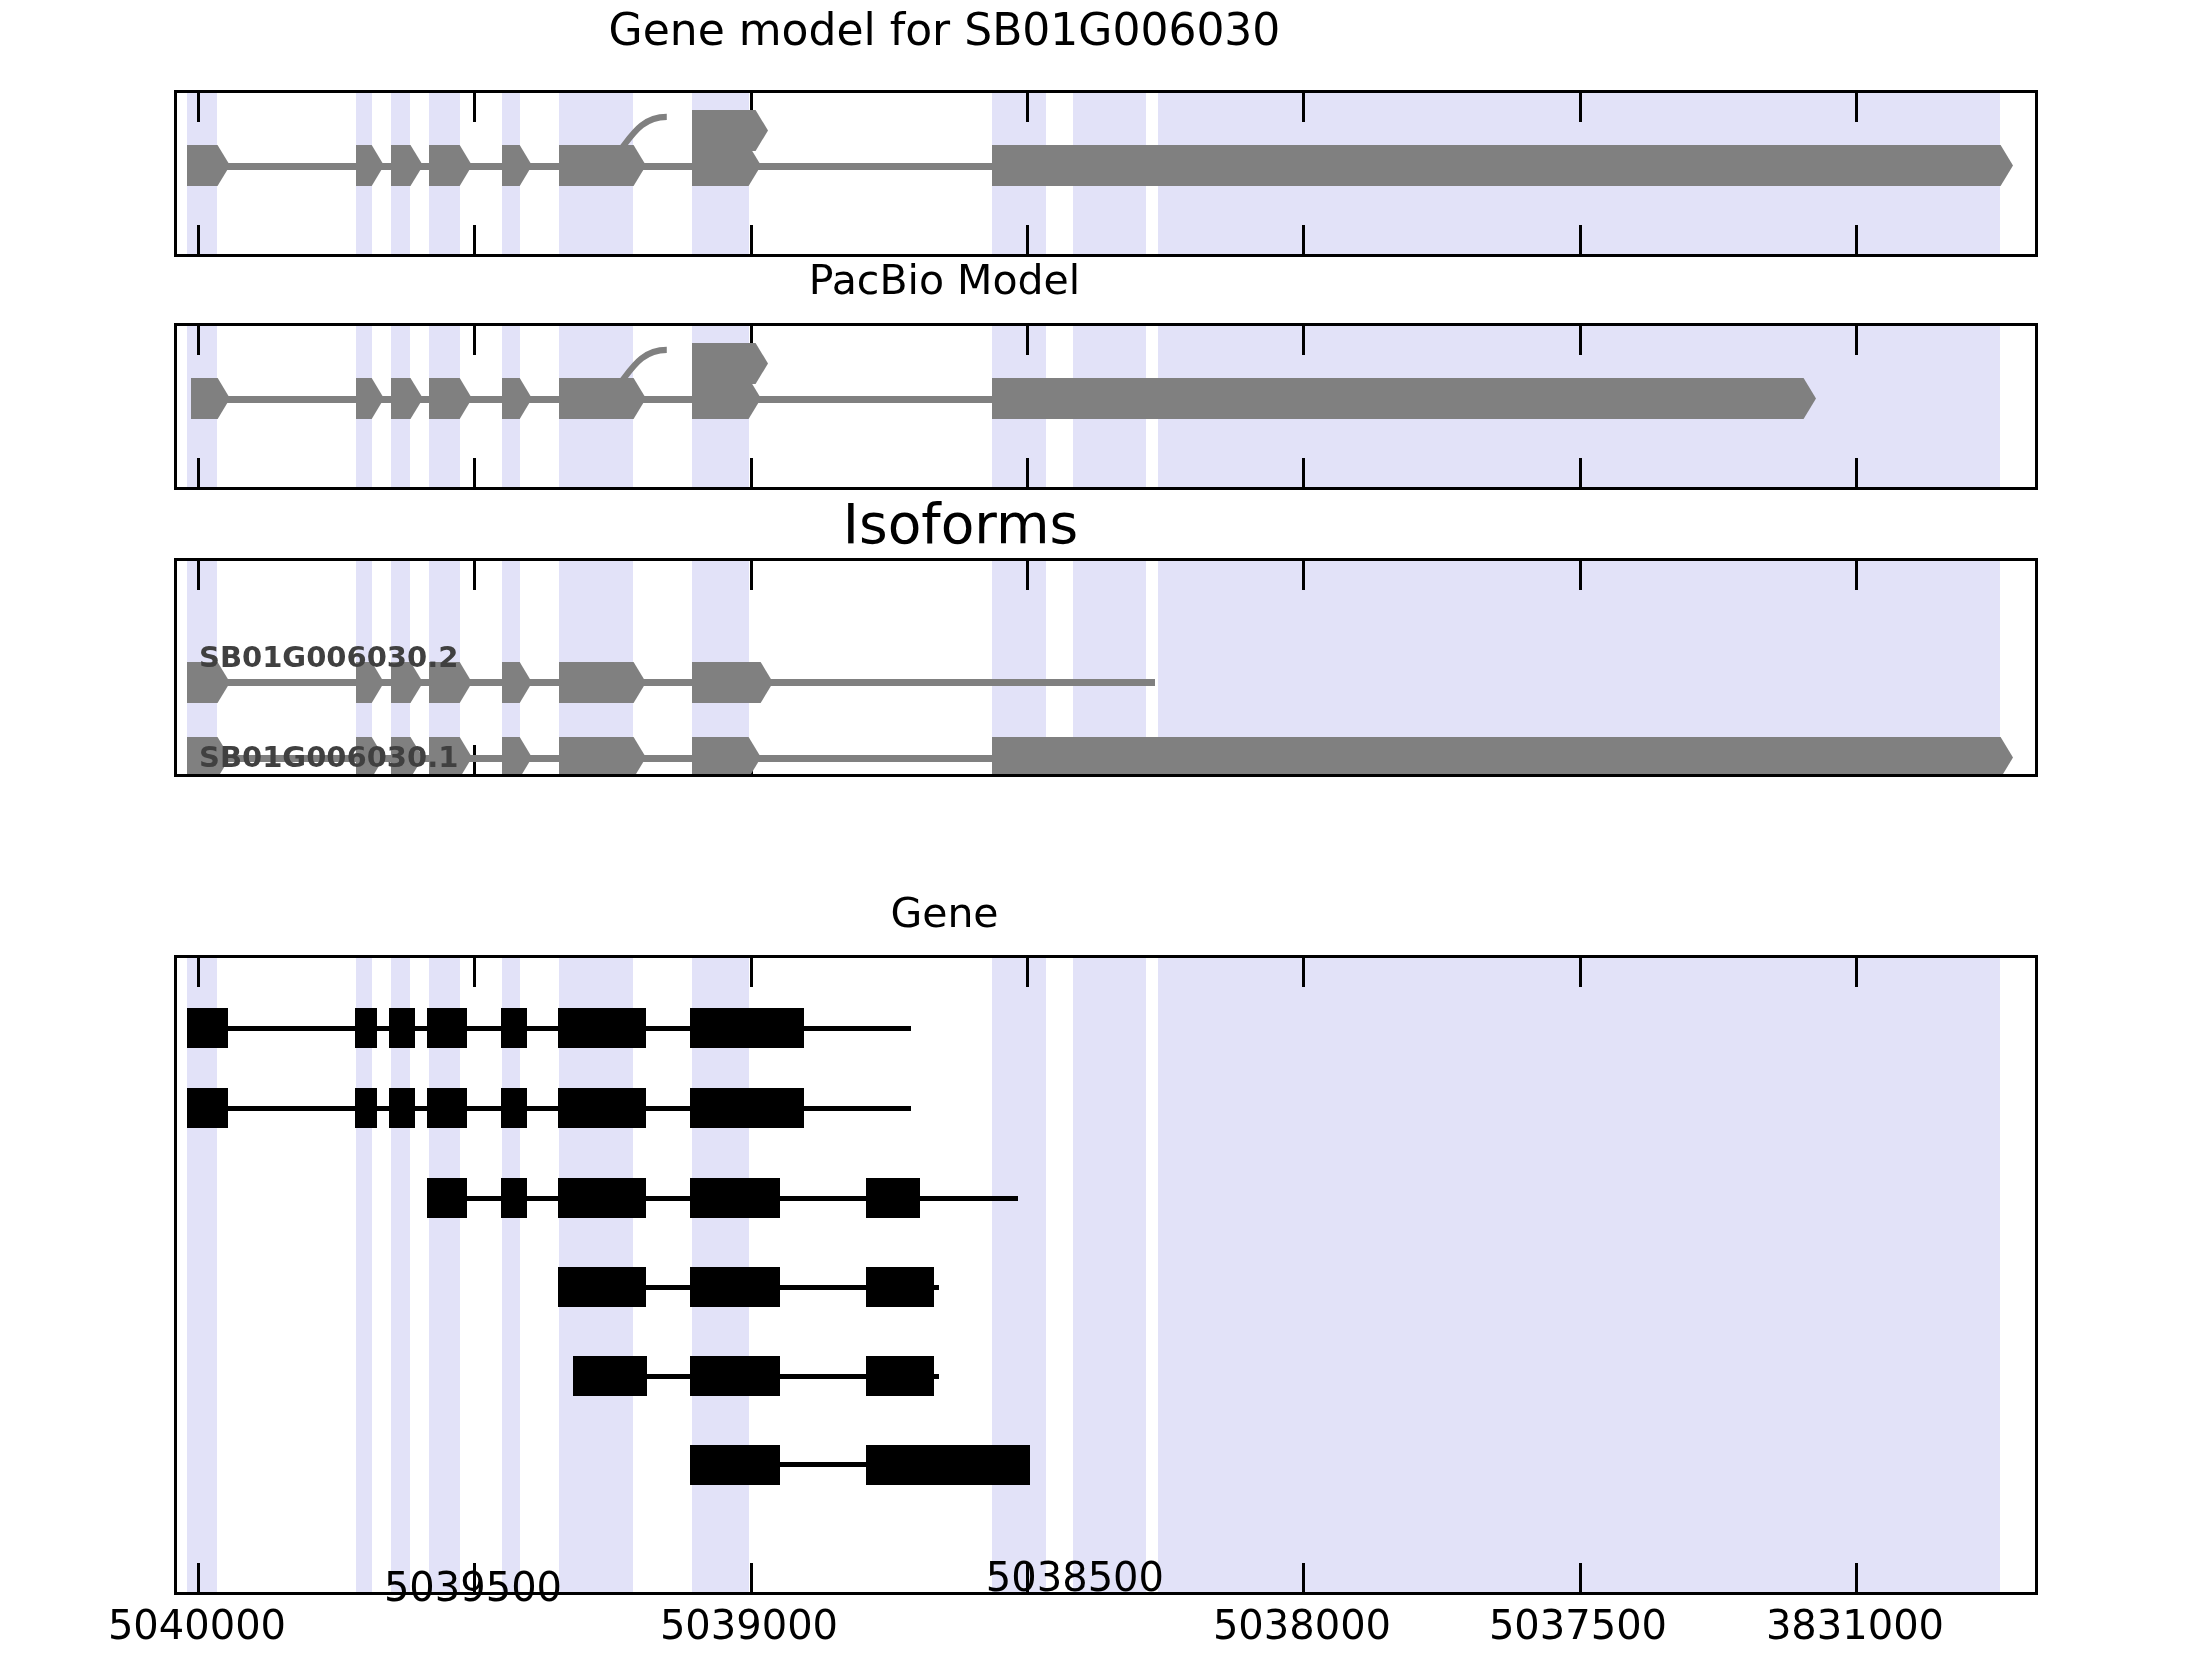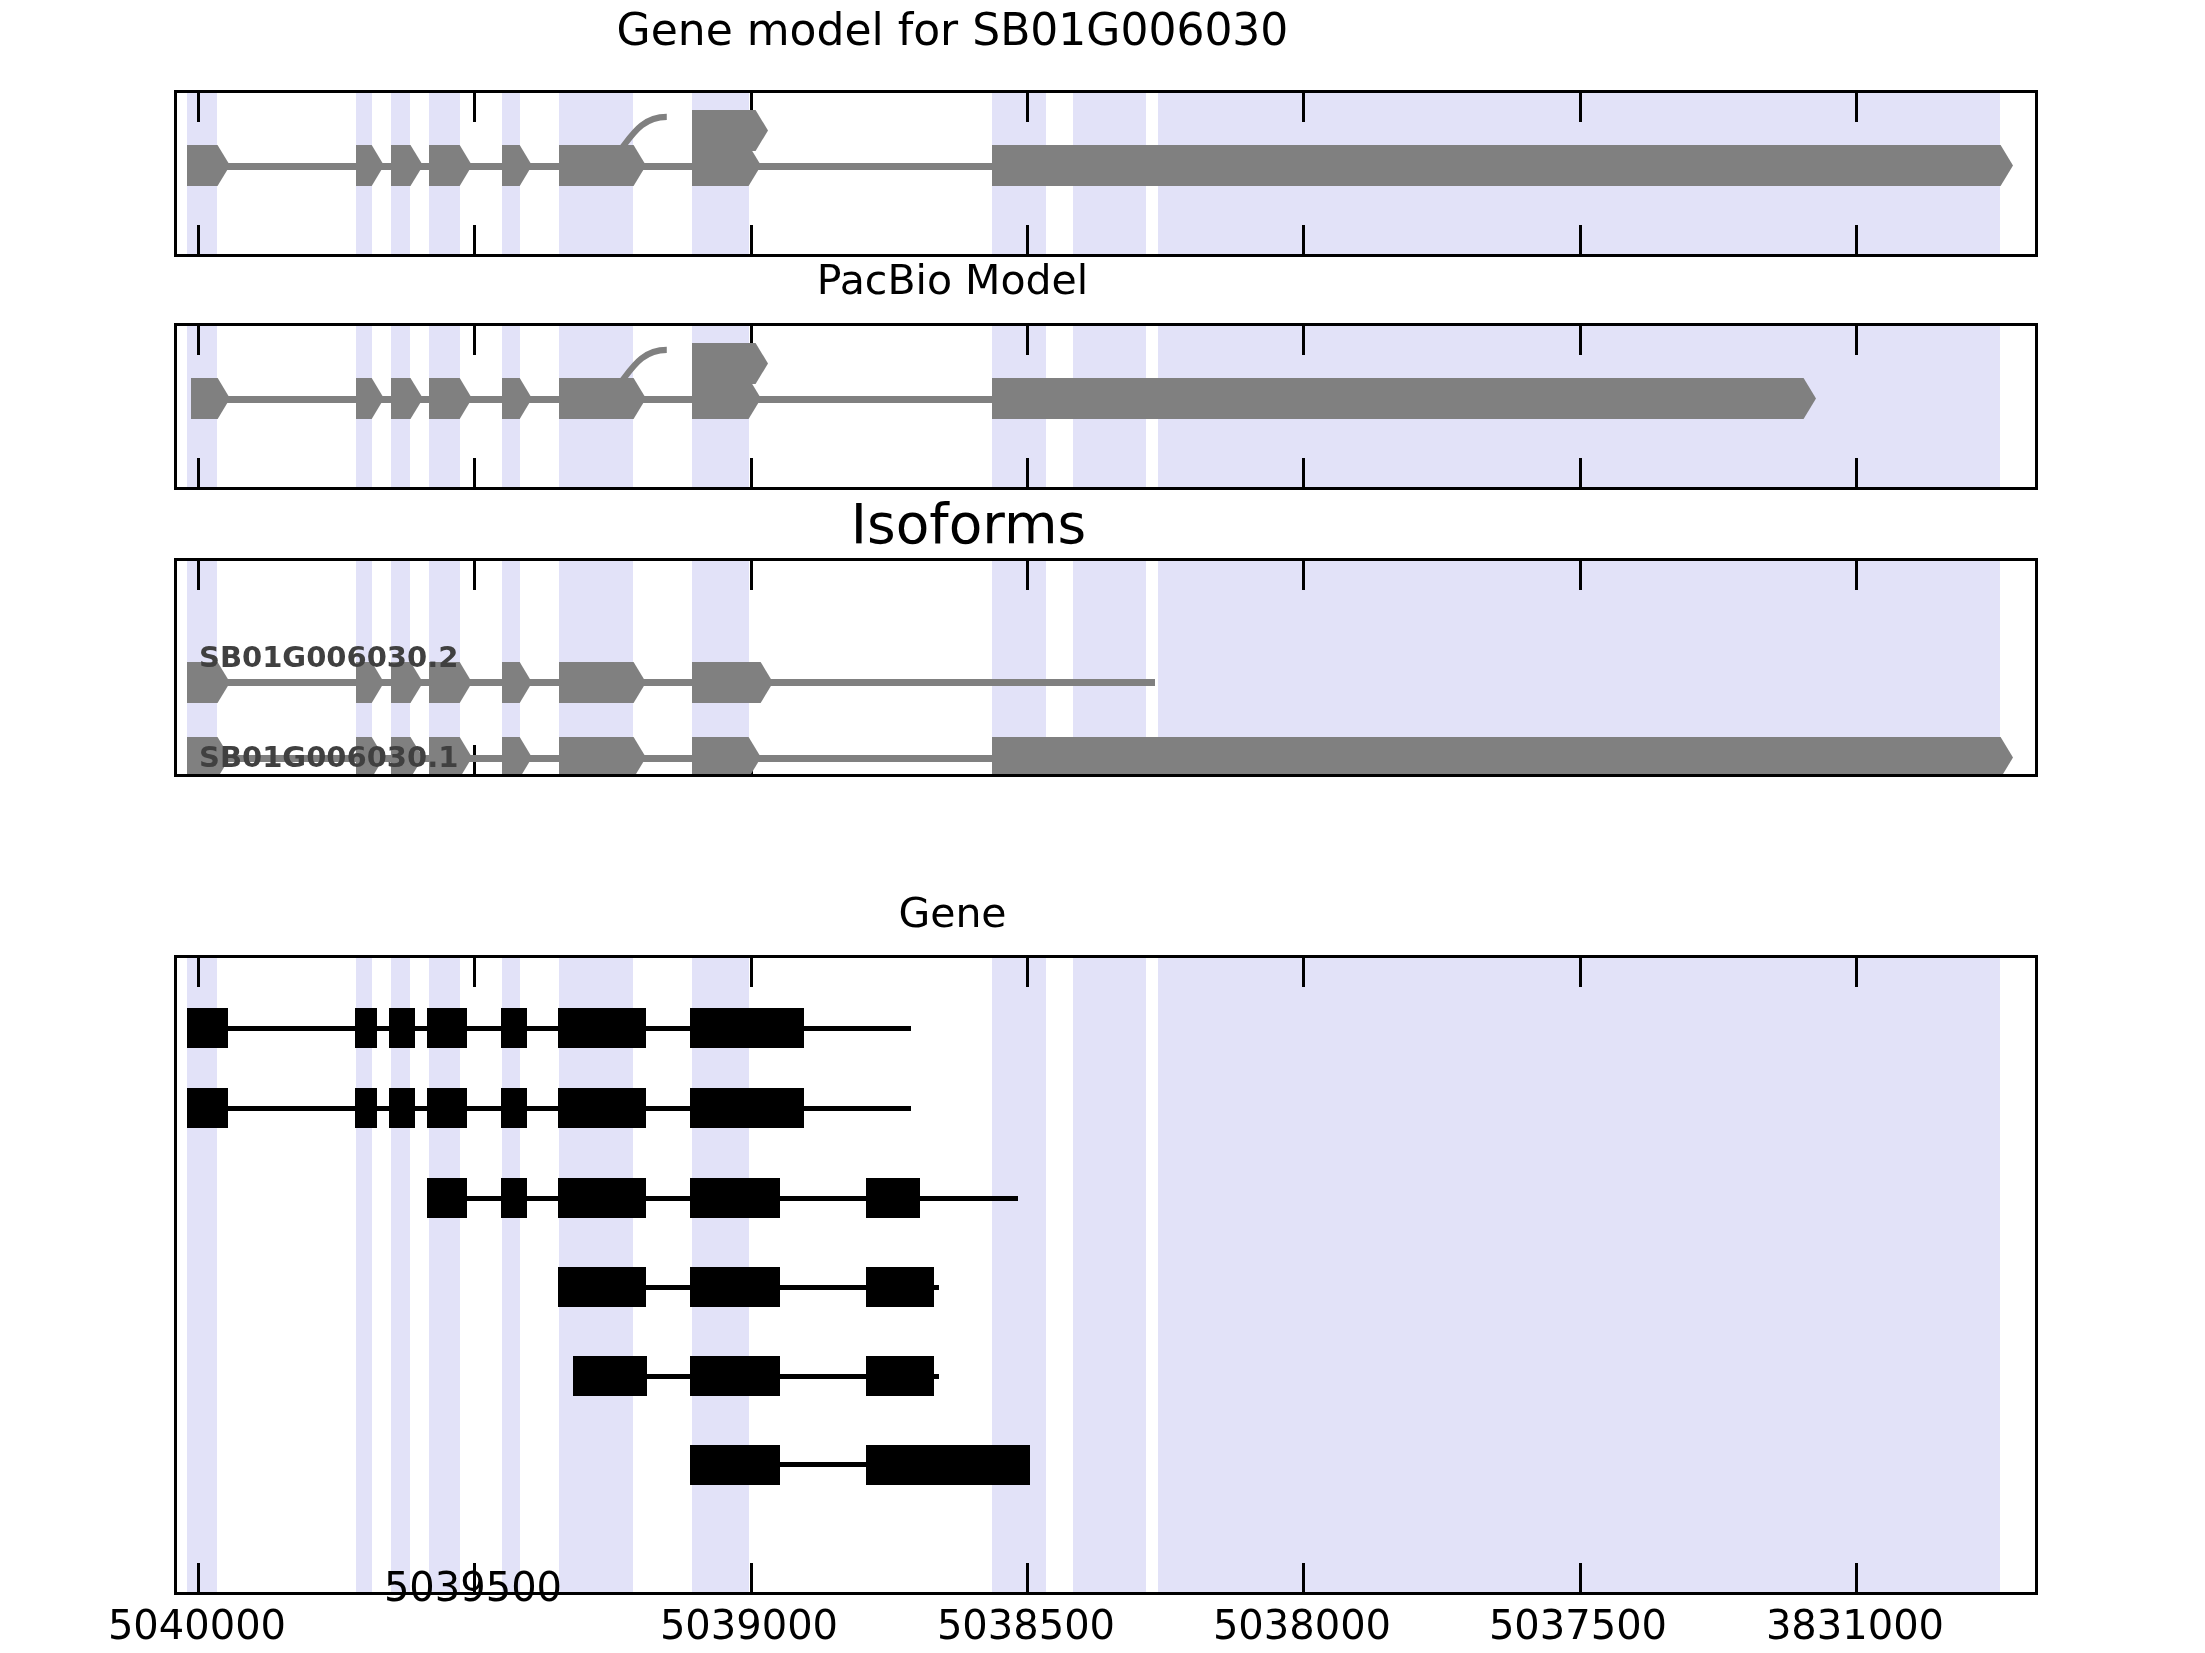--- a/index.html
+++ b/index.html
@@ -1,19 +1,19 @@
 <!DOCTYPE html>
 <html style="font-size:11px"><head>
 <meta charset="utf-8">
 <style>
   html,body{margin:0;padding:0;background:#ffffff;}
   body{width:2205px;height:1654px;font-family:"DejaVu Sans",sans-serif;position:relative;overflow:hidden;}
 
   .panel-title{
-    position:absolute;left:12px;width:1881px;text-align:center;
+    position:absolute;left:4px;width:1881px;text-align:center;
     font-family:"DejaVu Sans",sans-serif;color:#000;
     white-space:nowrap;
   }
 
   .axes{
     position:absolute;
     border:3.4px solid #000;
     box-sizing:border-box;
     background:#ffffff;
     overflow:hidden;
@@ -326,17 +326,17 @@
   <div class="r-exon" style="left:689px;top:398px;width:68px;height:40px;"></div>
 
   <div class="r-intron" style="left:517px;top:504px;width:248px;"></div>
   <div class="r-exon" style="left:513px;top:487px;width:90px;height:40px;"></div>
   <div class="r-exon" style="left:689px;top:487px;width:164px;height:40px;"></div>
 </div>
 
 <div class="xtick-label" style="left:59px;top:1602px;width:276px;font-size:40px;">5040000</div>
 <div class="xtick-label" style="left:335px;top:1564px;width:276px;font-size:40px;">5039500</div>
 <div class="xtick-label" style="left:611px;top:1602px;width:276px;font-size:40px;">5039000</div>
-<div class="xtick-label" style="left:888px;top:1602px;width:276px;font-size:40px;">5038500</div>
+<div class="xtick-label" style="left:888px;top:1554px;width:276px;font-size:40px;text-align:right;">5038500</div>
 <div class="xtick-label" style="left:1164px;top:1602px;width:276px;font-size:40px;">5038000</div>
 <div class="xtick-label" style="left:1440px;top:1602px;width:276px;font-size:40px;">5037500</div>
 <div class="xtick-label" style="left:1717px;top:1602px;width:276px;font-size:40px;">3831000</div>
 
 
 </body></html>

